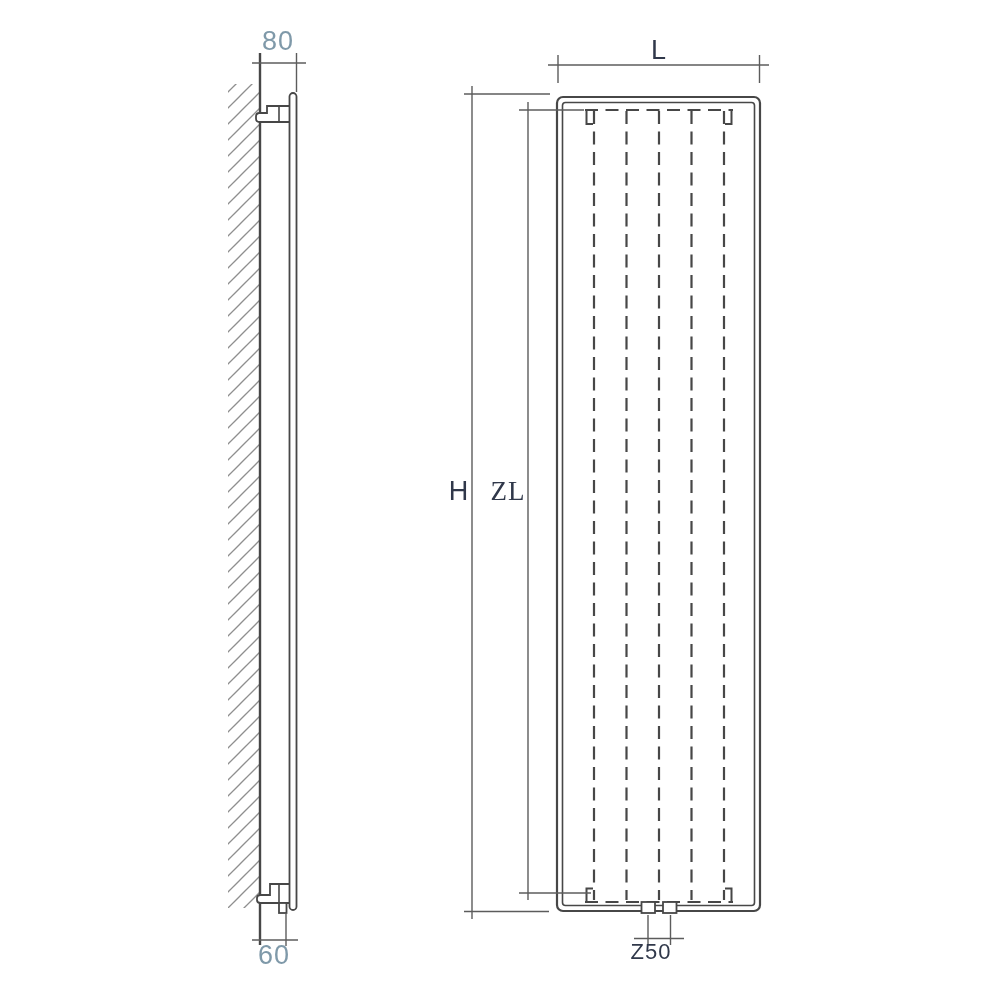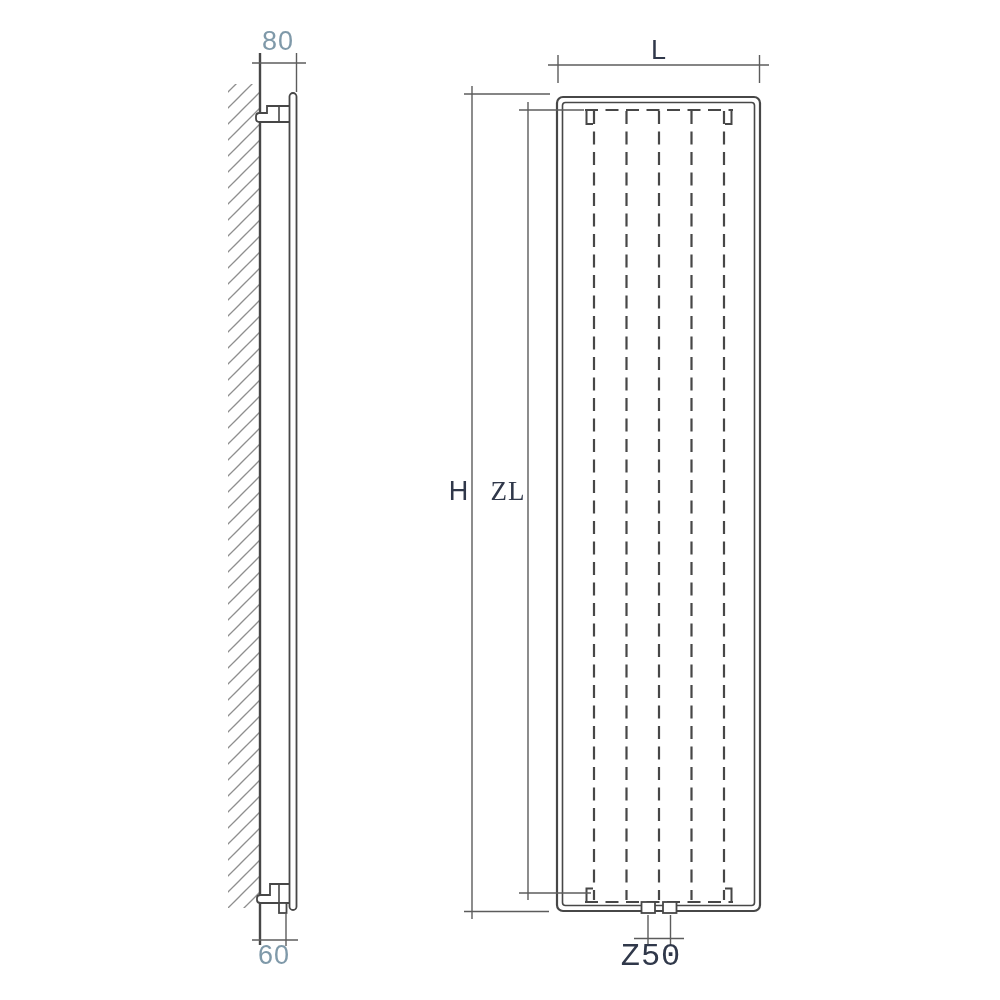--- a/index.html
+++ b/index.html
@@ -21,21 +21,21 @@
   .thin{stroke-width:1.6;}
   .thick{stroke-width:2.4;}
   .dim{stroke:var(--dim);fill:none;stroke-width:1.4;}
   .dash{stroke-dasharray:13 7.5;}
   .dim-label{
     position:absolute;transform:translateX(-50%);
     font-size:27px;letter-spacing:1px;white-space:nowrap;line-height:1;
   }
   .light{color:var(--label-light);}
   .dark{color:var(--label-dark);}
-  .z50{font-size:32px;font-family:Liberation Mono, monospace;}
+  .z50{font-size:22px;}
 </style>
 </head>
 <body>
 
 <div class="canvas">
 
   <svg width="1000" height="1000" viewBox="0 0 1000 1000">
     <defs>
       <pattern id="hatchPattern" patternUnits="userSpaceOnUse" width="16" height="16">
         <path d="M0,16 L16,0" stroke="#8f8f8f" stroke-width="1.3" fill="none"></path>

